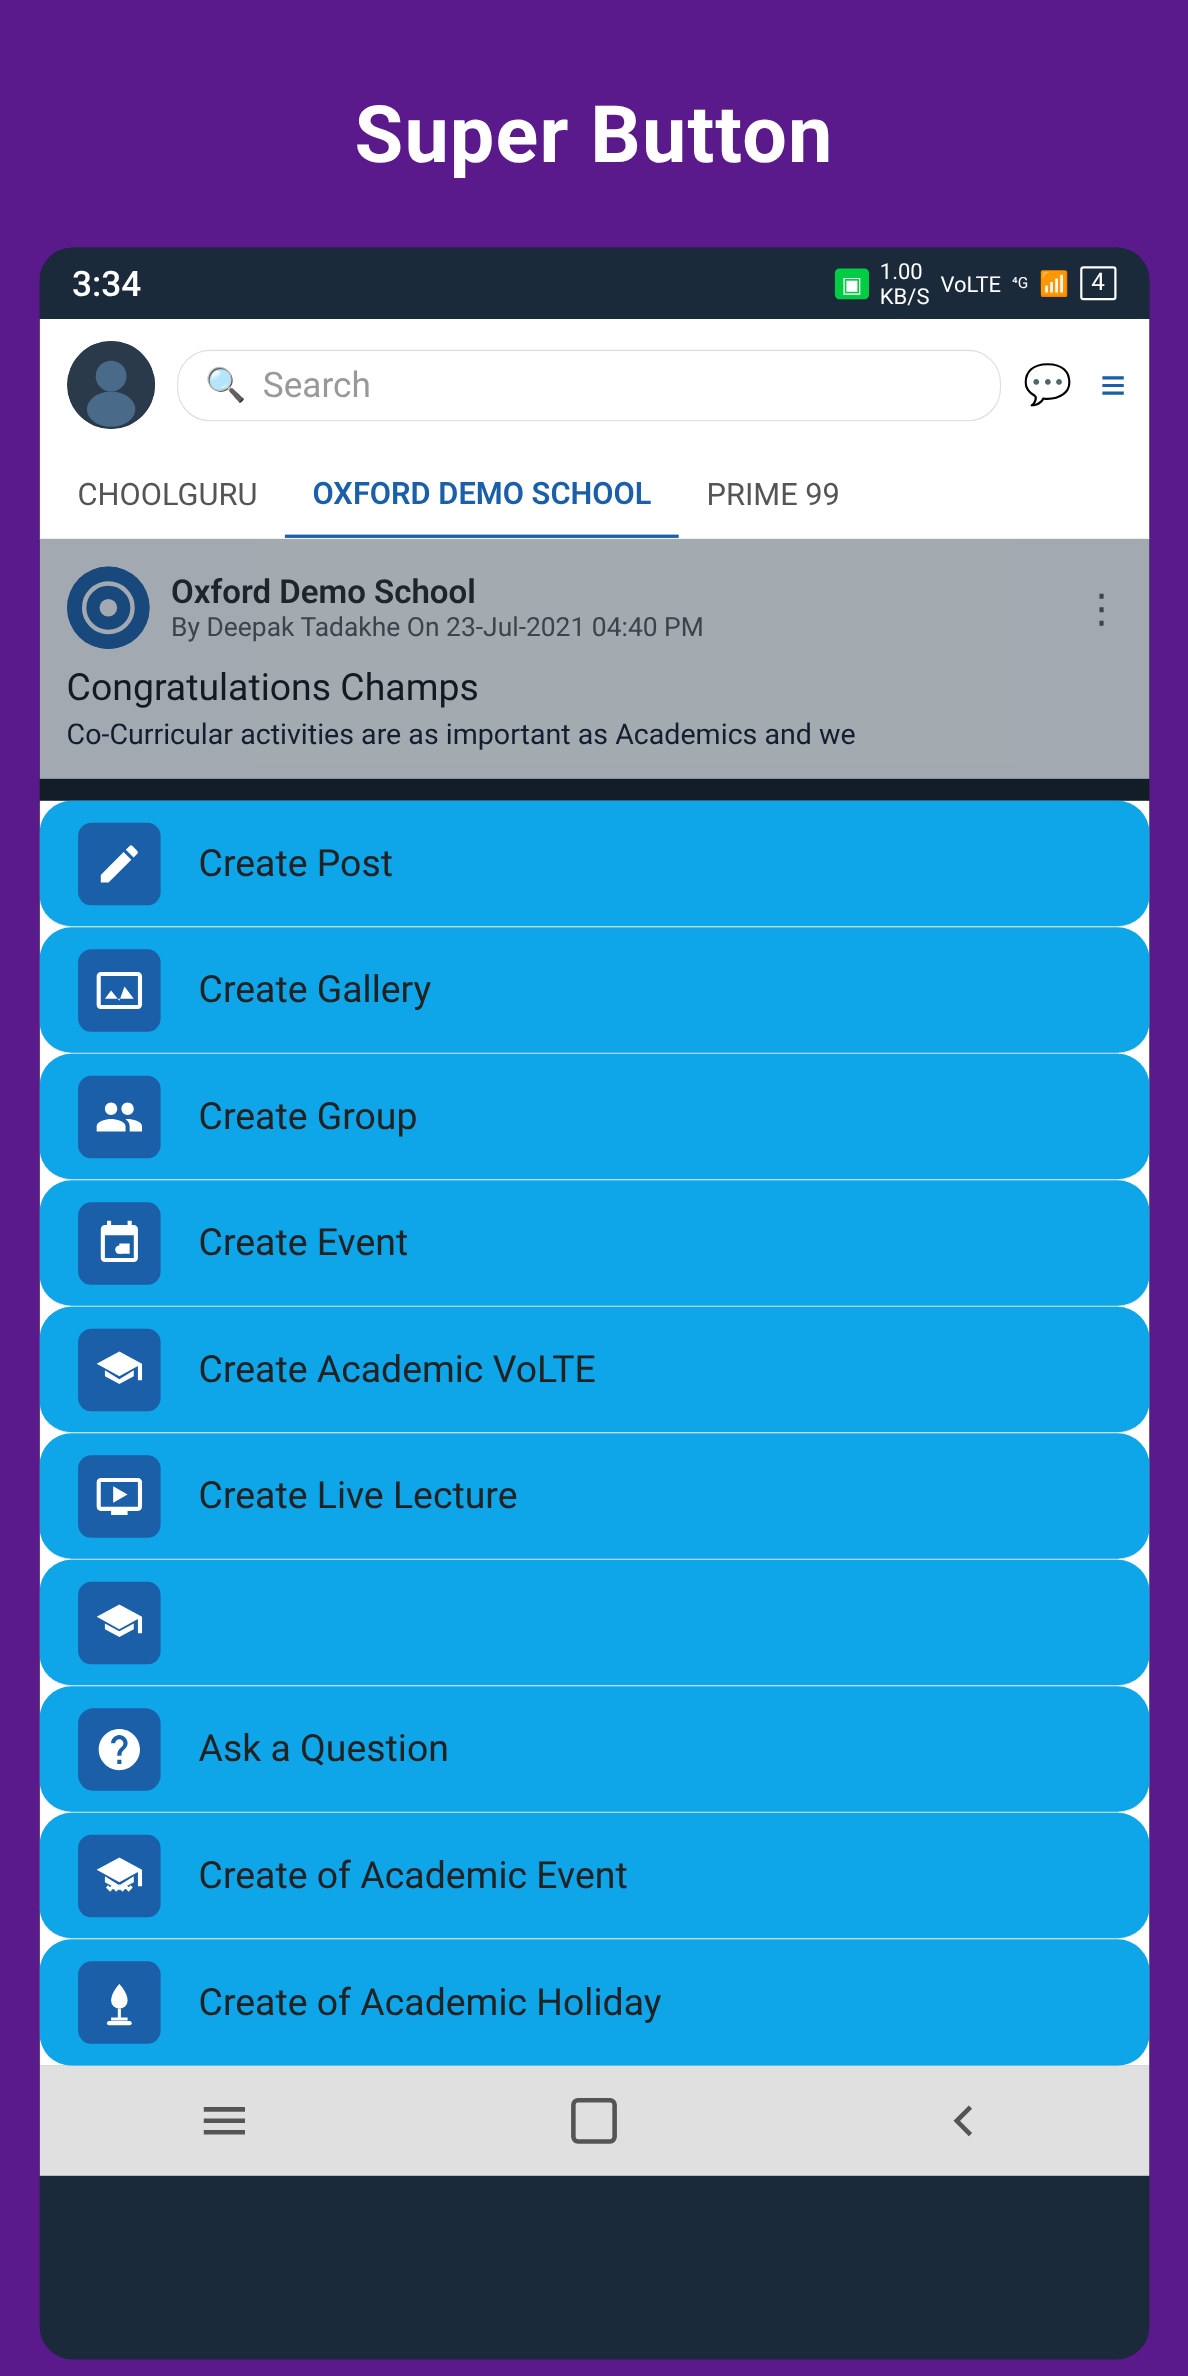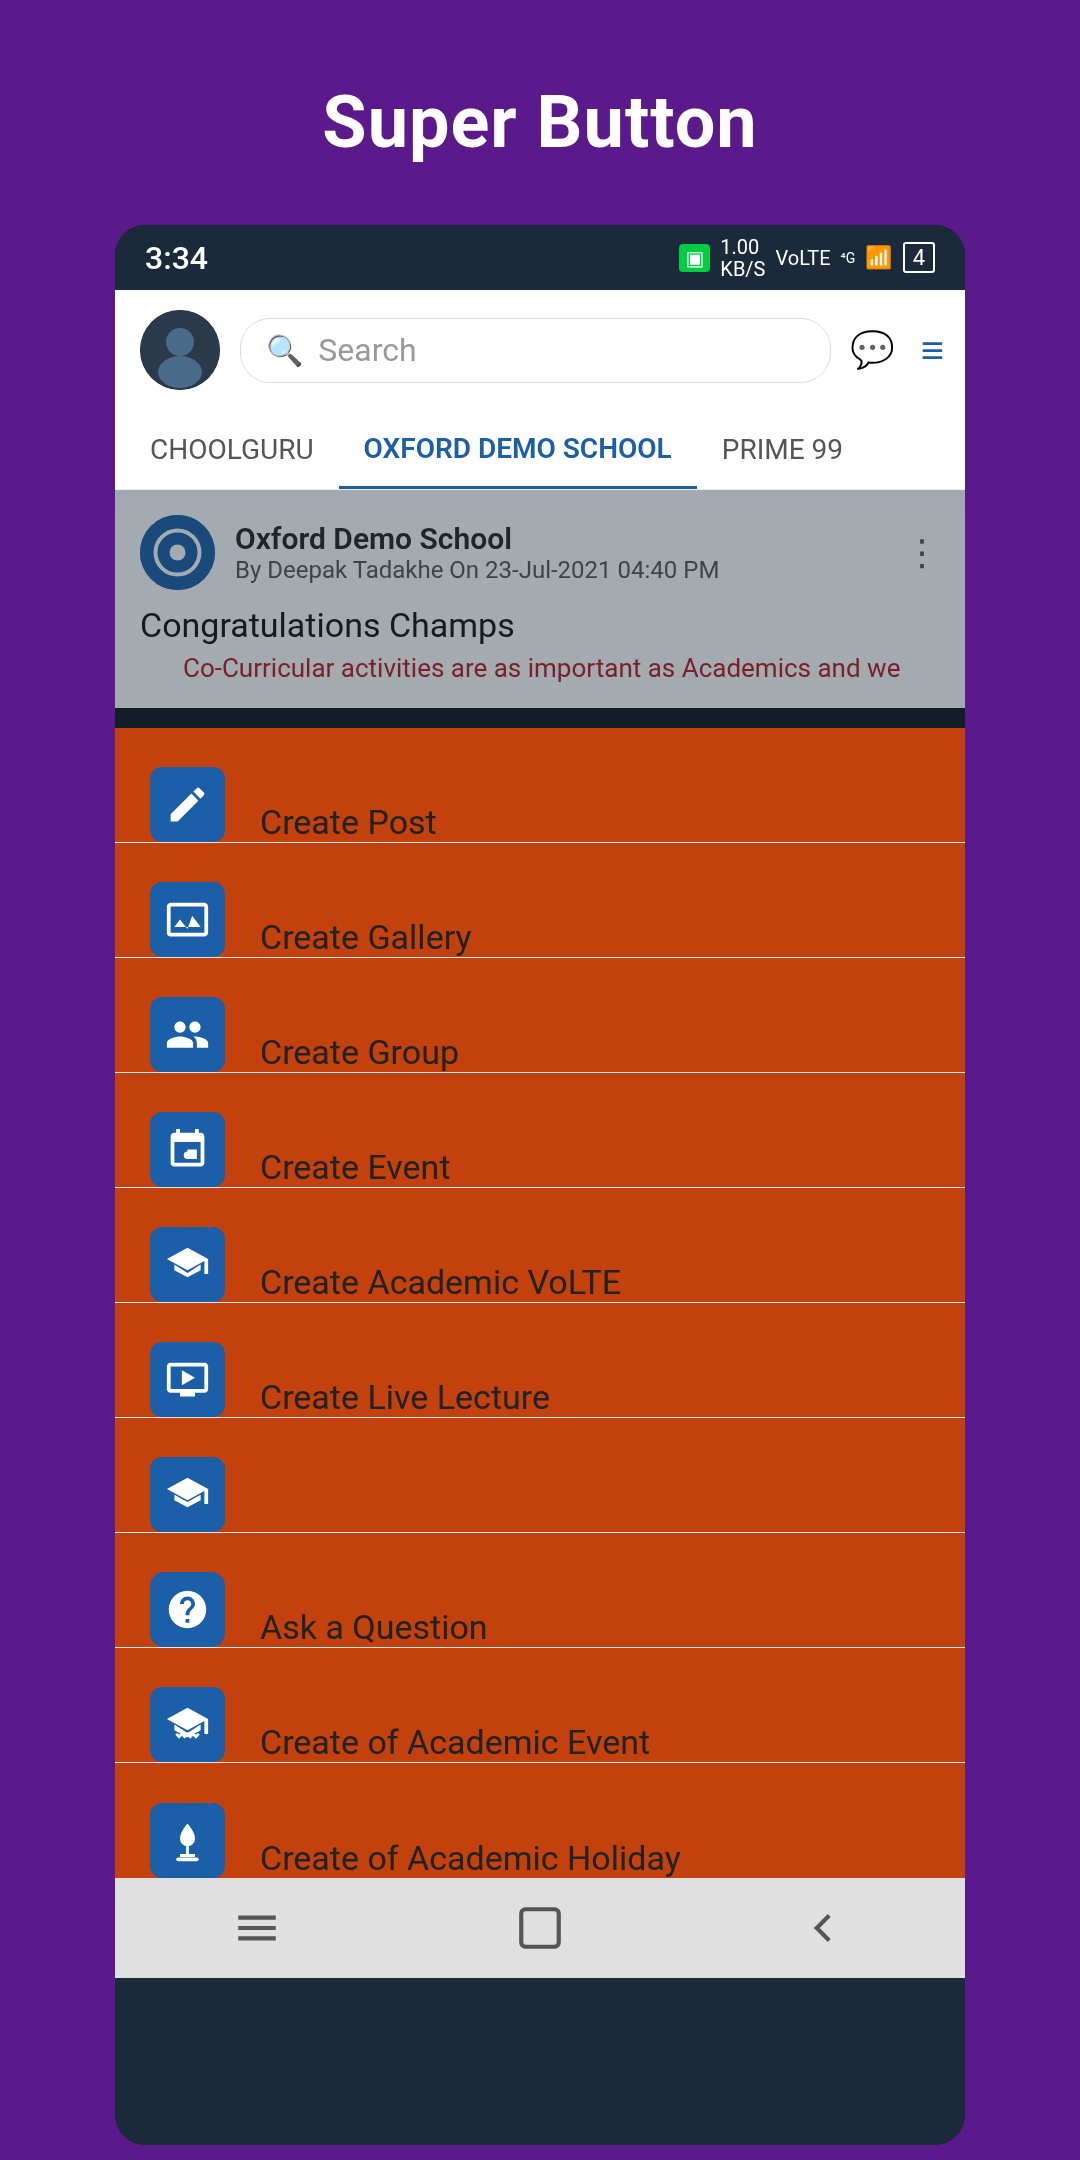--- a/index.html
+++ b/index.html
@@ -19,21 +19,21 @@
       color: white;
       font-size: 72px;
       font-weight: 700;
       margin-top: 80px;
       margin-bottom: 60px;
       letter-spacing: 1px;
     }
 
     
     .phone-frame {
-      width: 850px;
+      width: 1009px;
       height: 1920px;
       background: #1a2a3a;
       border-radius: 30px;
       overflow: hidden;
       display: flex;
       flex-direction: column;
     }
 
     
     .status-bar {
@@ -190,43 +190,43 @@
       color: #555;
     }
     .post-title {
       font-size: 34px;
       font-weight: 400;
       color: #111;
       margin-top: 15px;
     }
     .post-body {
       font-size: 26px;
-      color: #b91c1c;
+      color: #0f172a;
       margin-top: 8px;
-      margin-left: 43px;
     }
     .three-dots {
       font-size: 36px;
       color: #555;
       cursor: pointer;
     }
 
     
     .menu-sheet {
       background: white;
       flex-shrink: 0;
     }
     .menu-item {
       display: flex;
-      align-items: flex-end;
+      align-items: center;
       padding: 0 35px;
       height: 115px;
       border-bottom: 1px solid #e8e8e8;
       cursor: pointer;
-      background: #c2410c;
+      background: #0ea5e9;
+      border-radius: 29px;
     }
     .menu-item:last-child {
       border-bottom: none;
     }
     .menu-icon-box {
       width: 75px;
       height: 75px;
       border-radius: 12px;
       background: #1a5fa8;
       display: flex;

